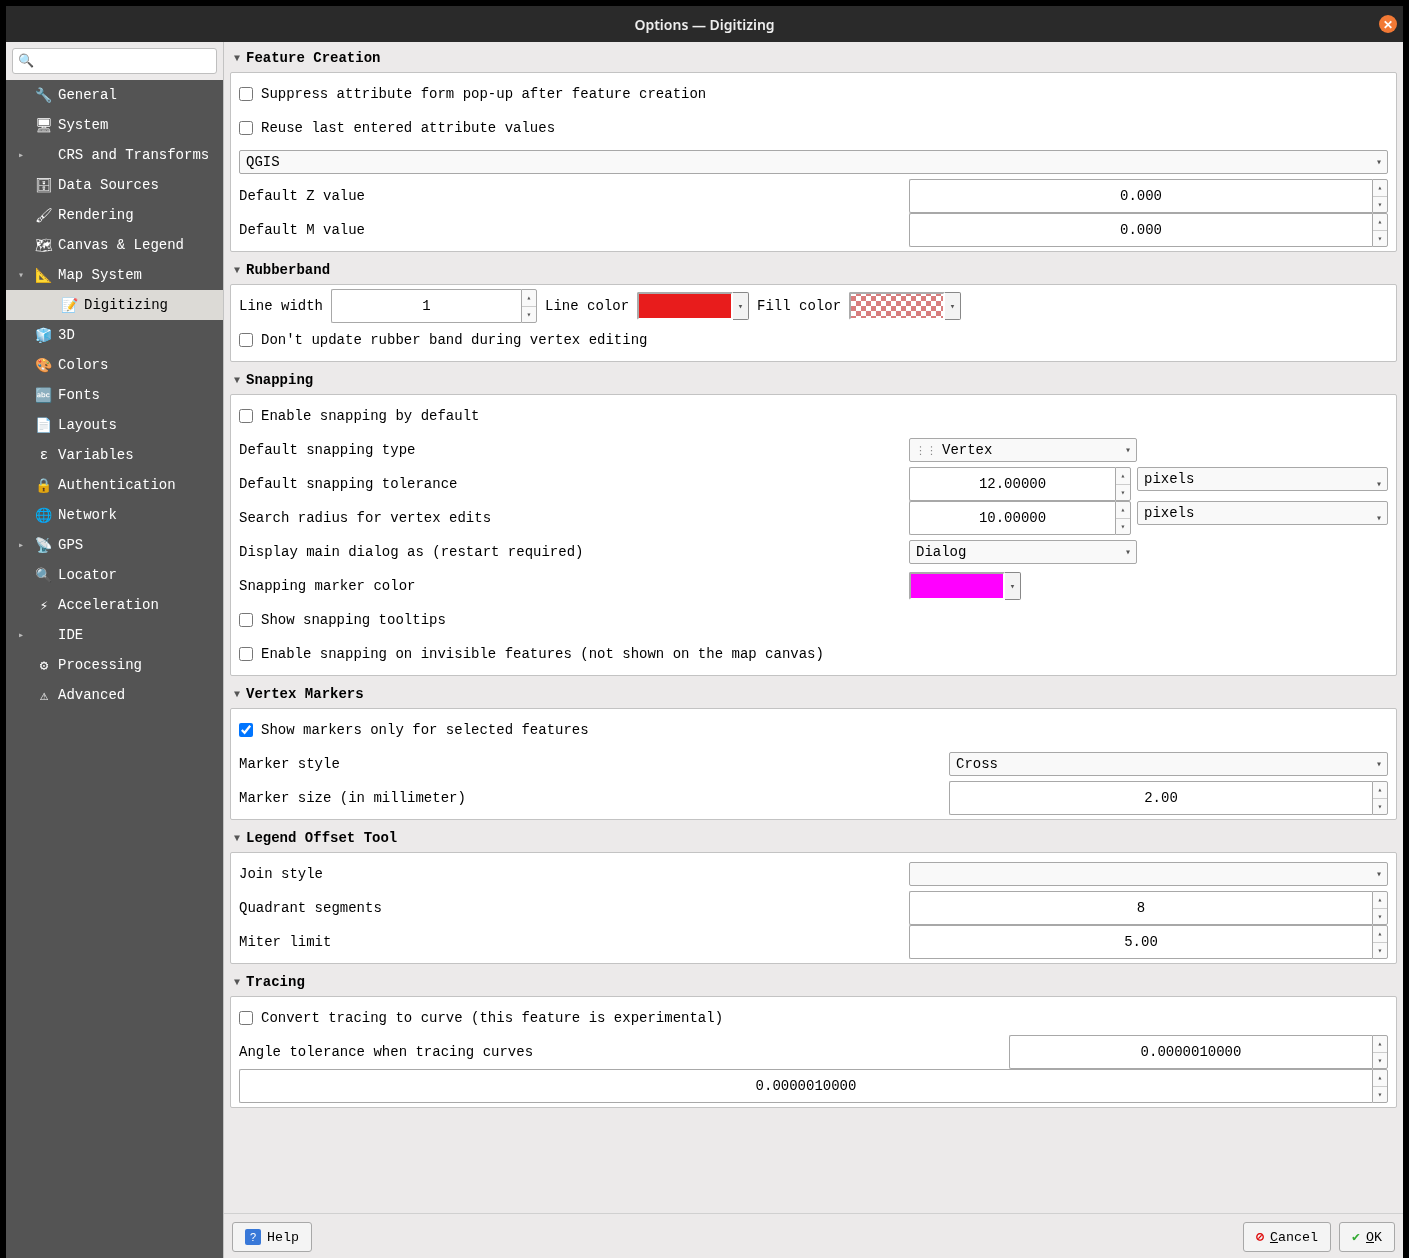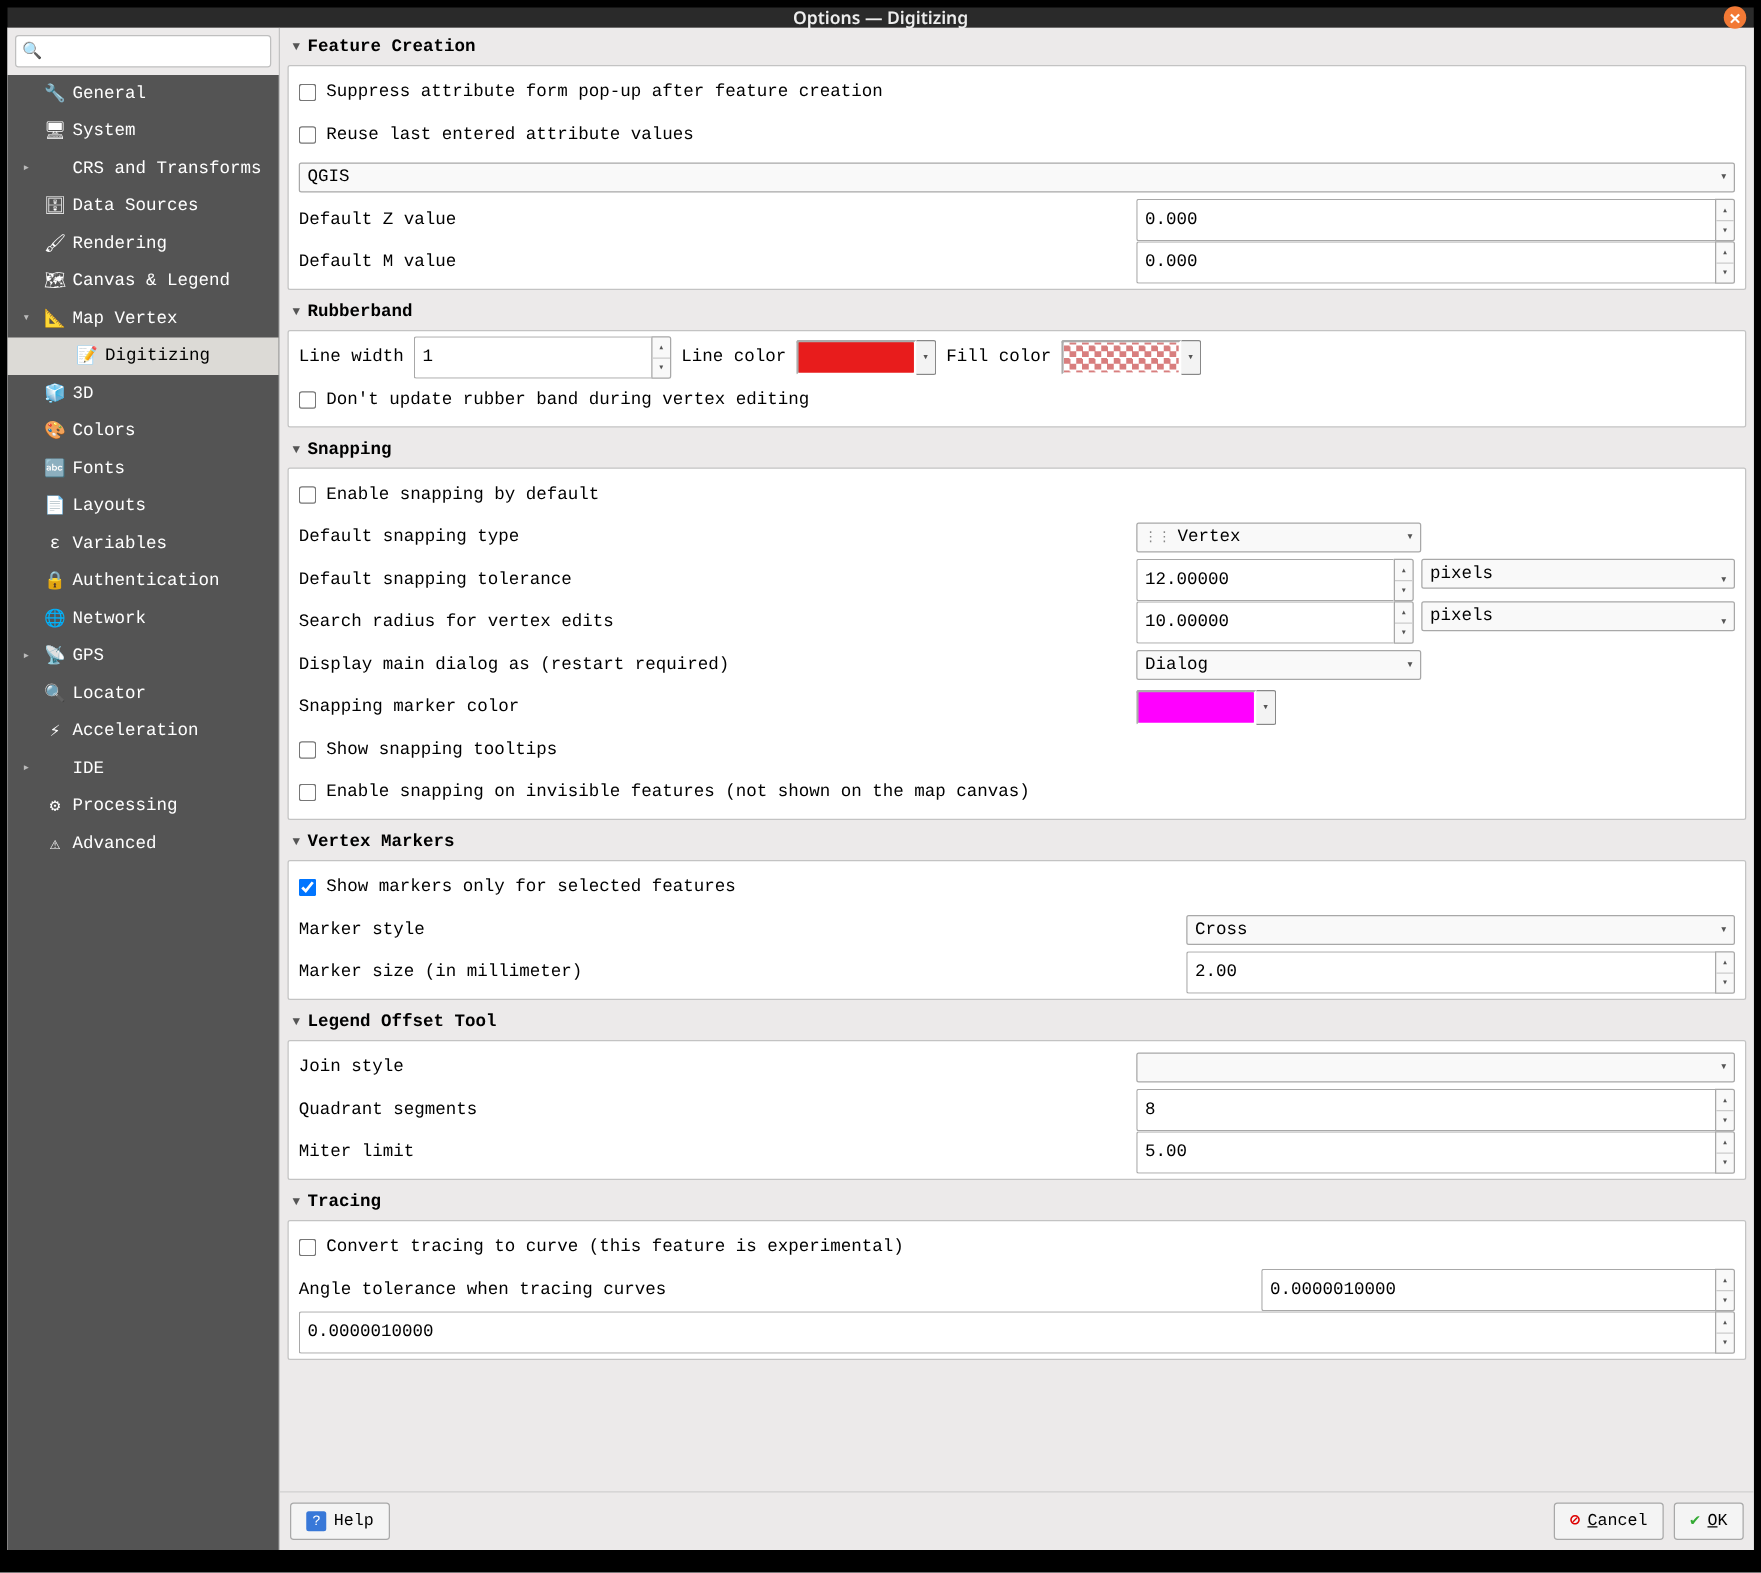--- a/index.html
+++ b/index.html
@@ -14,21 +14,21 @@
 }
 .window {
   position: relative;
   width: 100%;
   height: 100%;
   padding: 6px;
 }
 .titlebar {
   background: #2a2a2a;
   color: #eee;
-  height: 16px;
+  height: 36px;
   display: flex;
   align-items: center;
   justify-content: center;
   position: relative;
   font-family: system-ui, sans-serif;
   font-weight: 600;
 }
 .titlebar .close-btn {
   position: absolute;
   right: 6px;
@@ -200,20 +200,21 @@
 .spin input {
   flex: 1;
   height: 28px;
   border: 1px solid #a8a8a8;
   border-right: none;
   background: #fff;
   padding: 16px 6px;
   font-family: inherit;
   font-size: 14px;
   border-radius: 2px 0 0 2px;
+  text-align: center;
 }
 .spin .arrows {
   width: 16px;
   display: flex;
   flex-direction: column;
   border: 1px solid #a8a8a8;
   border-radius: 0 2px 2px 0;
   background: #f9f9f9;
 }
 .spin .arrows div {
@@ -326,21 +327,21 @@
             <span class="icon">🖌</span>
             <span>Rendering</span>
           </div>
           <div class="nav-item">
             <span class="icon">🗺</span>
             <span>Canvas &amp; Legend</span>
           </div>
           <div class="nav-item">
             <span class="tri">▾</span>
             <span class="icon">📐</span>
-            <span>Map Vertex</span>
+            <span>Map System</span>
           </div>
           <div class="nav-item child selected">
             <span class="icon">📝</span>
             <span>Digitizing</span>
           </div>
           <div class="nav-item">
             <span class="icon">🧊</span>
             <span>3D</span>
           </div>
           <div class="nav-item">

